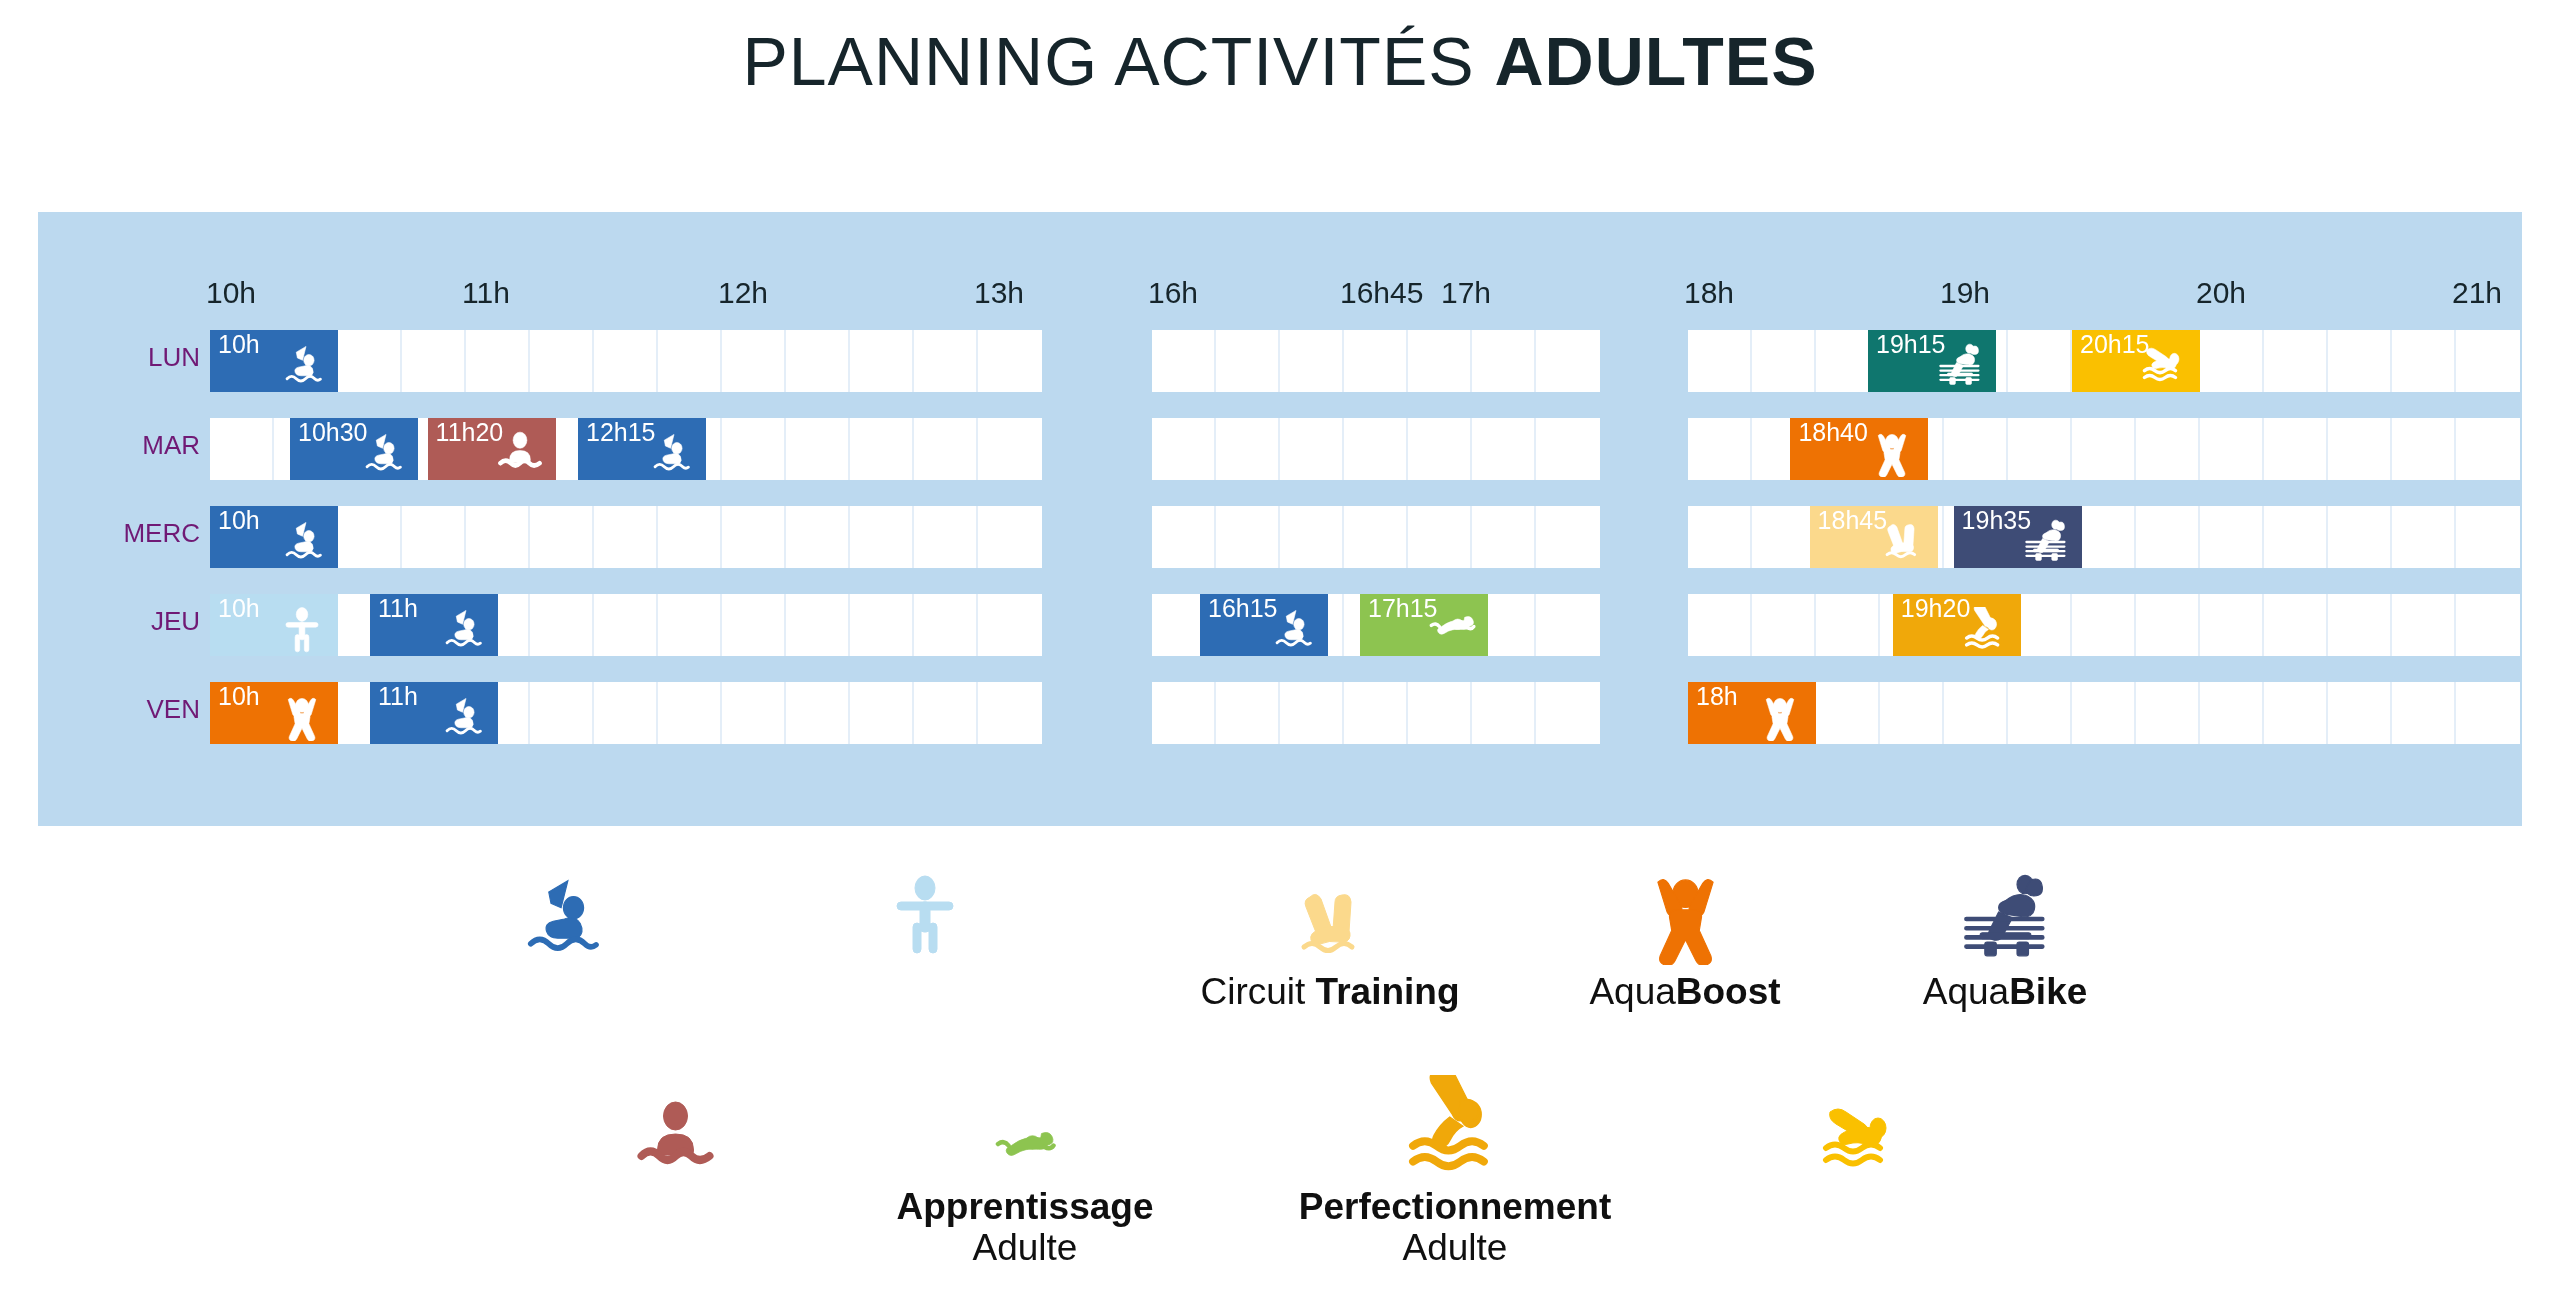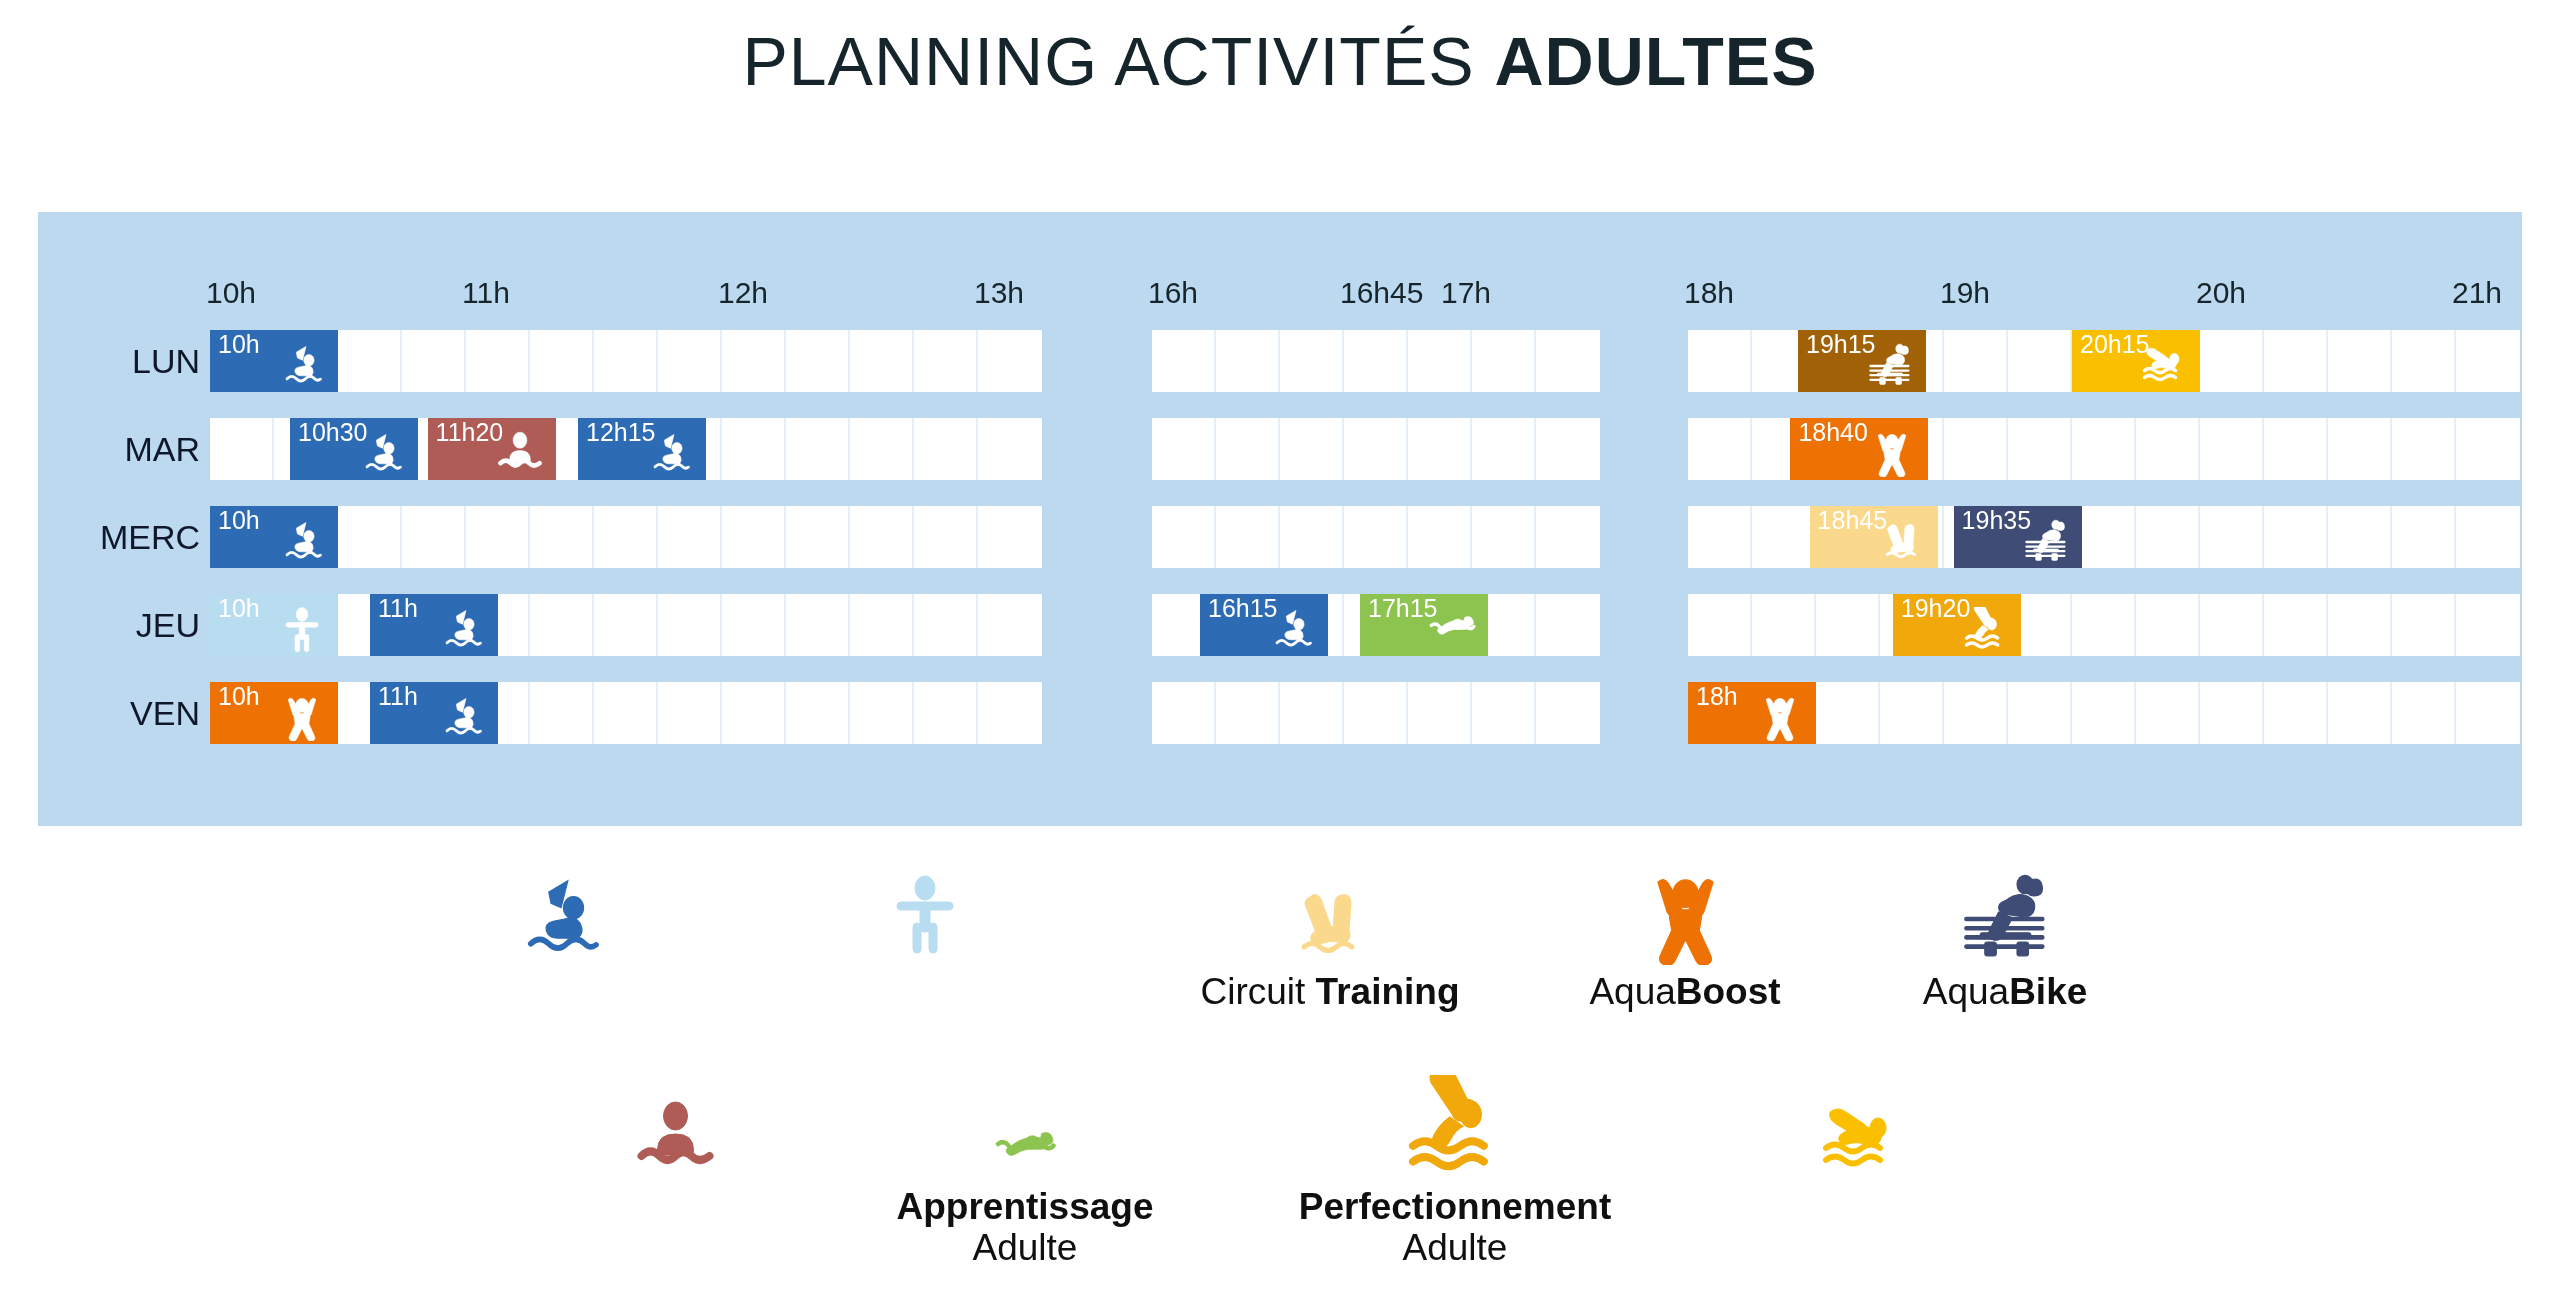--- a/index.html
+++ b/index.html
@@ -25,21 +25,21 @@
 
   
   .axis-label{
     position:absolute;top:276px;font-size:30px;font-weight:300;
     color:#16252b;white-space:nowrap;
   }
 
   
   .day-label{
     position:absolute;left:60px;width:140px;text-align:right;
-    font-size:34px;font-weight:300;color:#0f172a;
+    font-size:26px;font-weight:300;color:#701a75;
   }
 
   
   .grid-group{position:absolute;height:62px;}
   .cell{
     position:absolute;top:0;height:62px;background:#ffffff;
     box-sizing:border-box;border-right:2px solid #e4eef8;
   }
   .cell.last{border-right:none;}
 
@@ -144,21 +144,21 @@
       <div class="time">10h</div>
       <div class="ico">
         <svg viewBox="0 0 80 80" width="52" height="46" fill="#ffffff" stroke="#ffffff">
           <path d="M47 6 L41 30 L32 26 L30 16 Z"></path>
           <ellipse cx="52" cy="30" rx="9" ry="10"></ellipse>
           <path d="M44 40 q9 -4 14 4 q4 8 -2 13 l-18 0 q-8 0 -10 -6 q-2 -7 6 -9 Z"></path>
           <path d="M14 62 q8 -8 16 0 q8 8 16 0 q8 -8 16 0 q5 5 10 1" fill="none" stroke-width="5" stroke-linecap="round"></path>
         </svg>
       </div>
     </div>
-    <div class="block" style="left: 1798px; top: 330px; width: 128px; background: #a16207;">
+    <div class="block" style="left: 1868px; top: 330px; width: 128px; background: #0f766e;">
       <div class="time">19h15</div>
       <div class="ico">
         <svg viewBox="0 0 80 80" width="52" height="46" fill="#ffffff" stroke="#ffffff">
           <ellipse cx="57" cy="10" rx="7" ry="8"></ellipse>
           <path d="M62 6 q9 -3 10 6 q1 8 -7 8 q-7 0 -7 -7 Z"></path>
           <path d="M40 24 q10 -8 19 -4 q8 4 6 12 q-2 7 -10 6 l-14 -2 q-7 -1 -7 -6 q0 -4 6 -6 Z"></path>
           <path d="M34 34 l-8 16 q-3 6 3 8 q6 2 9 -4 l8 -15 Z"></path>
           <rect x="18" y="52" width="44" height="5" rx="2"></rect>
           <rect x="22" y="60" width="10" height="12" rx="2"></rect>
           <rect x="50" y="60" width="10" height="12" rx="2"></rect>

